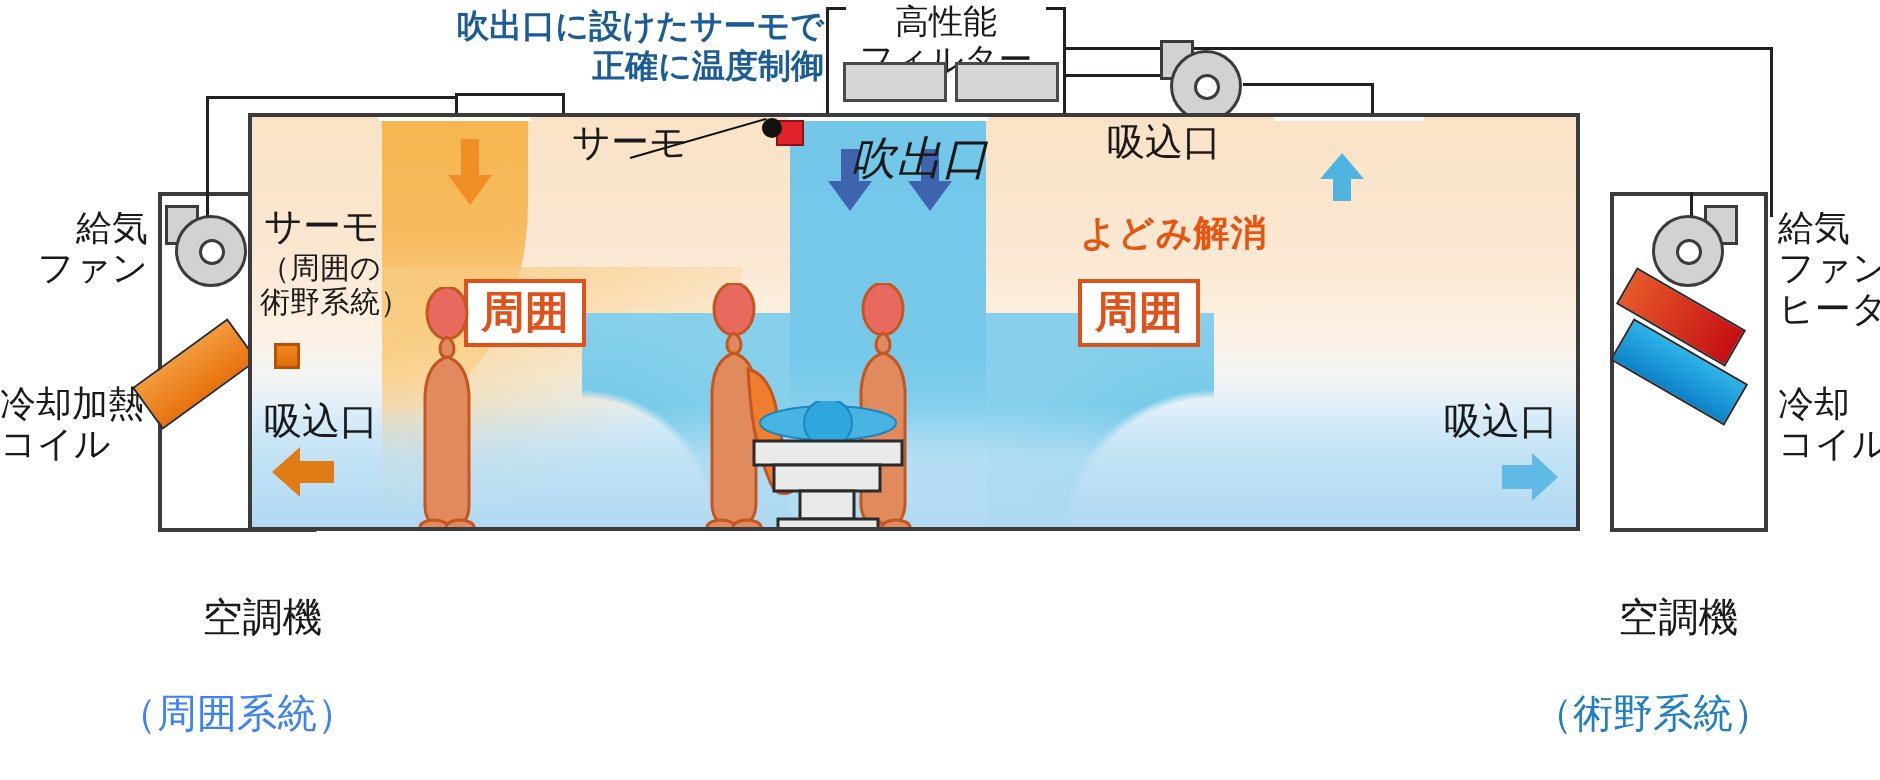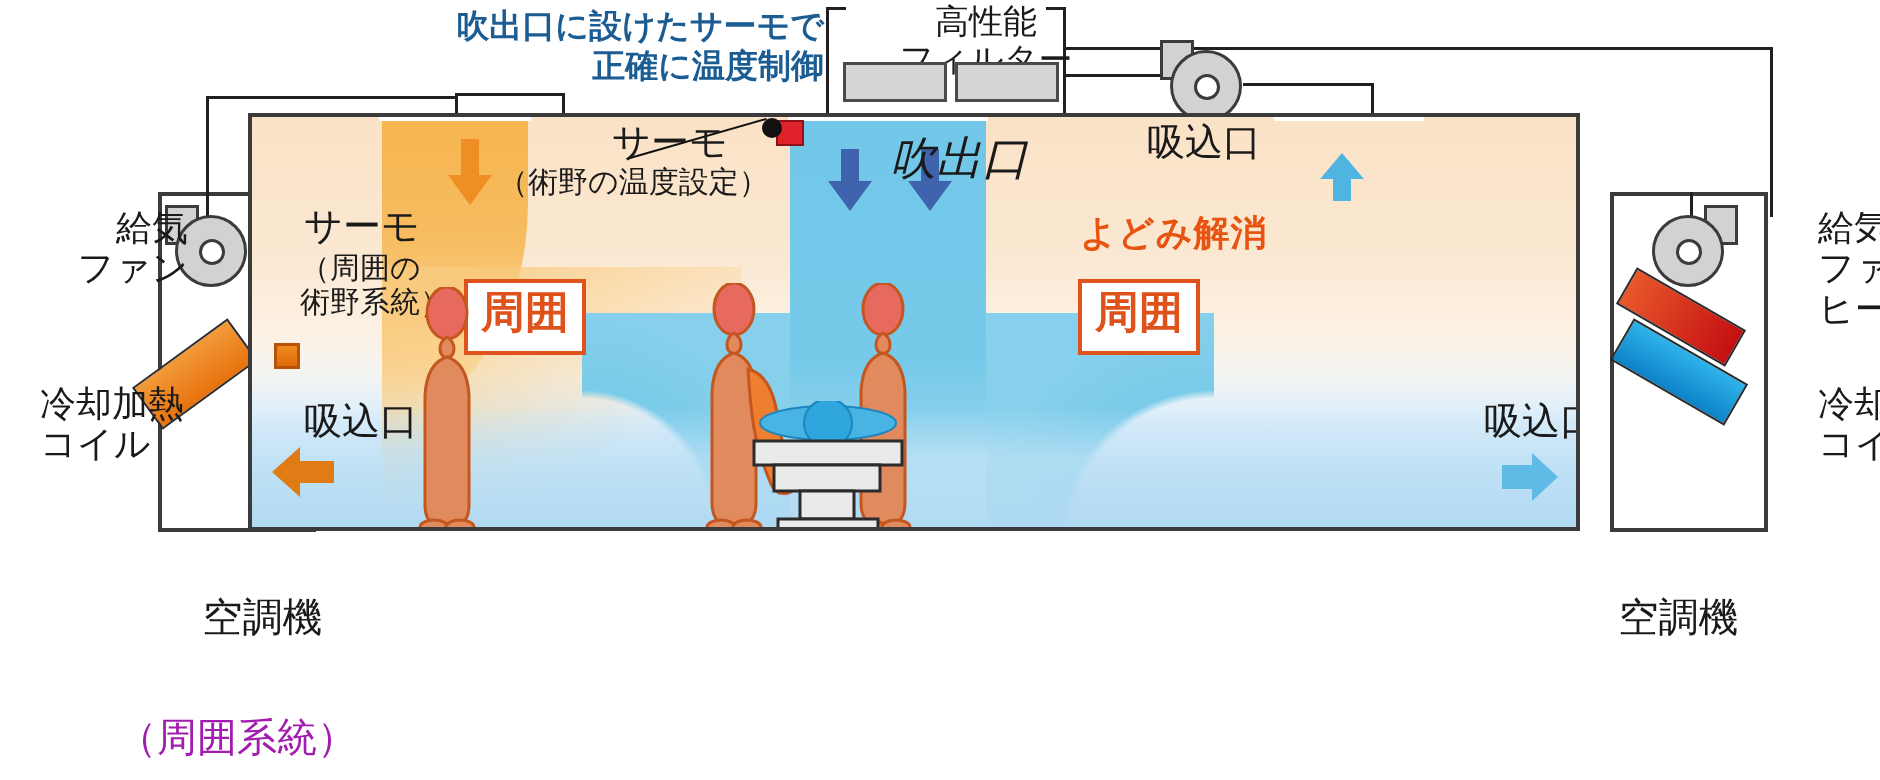--- a/index.html
+++ b/index.html
@@ -14,21 +14,20 @@
     overflow:hidden;
   }
   .abs{position:absolute;}
   .lbl{
     position:absolute;
     color:#1a1a1a;
     font-size:36px;
     line-height:1.12;
     white-space:pre;
     letter-spacing:0px;
-    padding-left:40px;
   }
   .lbl.sm{font-size:30px;}
   .lbl.c{text-align:center;}
   .lbl.r{text-align:right;}
 
   
   .duct{
     position:absolute;
     border:3px solid #231f20;
     background:transparent;
@@ -111,21 +110,21 @@
 
   
   .tagbox{
     position:absolute;
     background:#ffffff;
     border:4px solid #e0521b;
     color:#e0521b;
     font-weight:bold;
     font-size:44px;
     line-height:1;
-    padding:7px 13px 17px 13px;
+    padding:7px 13px 9px 13px;
     white-space:pre;
   }
   .tagbox.blue{border-color:#1f6fb5;color:#1f5fa8;}
 
   #yodomi{
     position:absolute;
     color:#e8540f;
     font-weight:bold;
     font-size:36px;
     letter-spacing:1px;
@@ -144,21 +143,21 @@
 
   .cap{
     position:absolute;
     text-align:center;
     font-size:40px;
     line-height:1.2;
     white-space:pre;
     color:#1a1a1a;
   }
   .cap .sub{display:block;font-size:40px;}
-  .cap.left .sub{color:#a21caf;margin-top:24px;}
+  .cap.left .sub{color:#3b82f6;}
   .cap.right .sub{color:#1f7fc0;}
 
   
   .person{position:absolute;}
 
   
   .thermo-sq{
     position:absolute;width:26px;height:26px;
     background:linear-gradient(to bottom,#f08a1d,#e06a0a);
     border:3px solid #b85206;box-sizing:border-box;
@@ -243,20 +242,21 @@
 
   <div class="coil" style="left:1618px;top:296px;width:126px;height:42px;transform:rotate(30deg);transform-origin:50% 50%;
               background:linear-gradient(to right,#e8582a,#c40f12);"></div>
   <div class="coil" style="left:1613px;top:348px;width:132px;height:48px;transform:rotate(30deg);transform-origin:50% 50%;
               background:linear-gradient(to bottom,#2fb3ea,#0c82c8);"></div>
   <div class="lbl" style="left:1778px;top:384px;width:120px;">冷却
 コイル</div>
 
   <div class="cap right" style="left:1468px;top:545px;width:370px;">
     <span>空調機</span>
+    <span class="sub">（術野系統）</span>
   </div>
 
   <div id="room">
     <div id="plume-left"></div>
     <div id="plume-left-spread"></div>
     <div id="plume-center-l"></div>
     <div id="plume-center-r"></div>
     <div id="plume-center"></div>
     <div id="floorwash"></div>
 
@@ -289,21 +289,20 @@
     <div class="thermo-sq" style="left:22px;top:226px;"></div>
     <div class="thermo-red" style="left:524px;top:3px;"></div>
     <div class="thermo-dot" style="left:510px;top:1px;"></div>
     <div class="leader" style="left:378px;top:40px;width:142px;transform:rotate(-16deg);"></div>
 
     <div class="lbl" style="left:12px;top:88px;font-size:38px;">サーモ</div>
     <div class="lbl sm" style="left:8px;top:134px;">（周囲の
 術野系統）</div>
 
     <div class="lbl" style="left:320px;top:4px;font-size:38px;">サーモ</div>
-    <div class="lbl sm" style="left:206px;top:48px;">（術野の温度設定）</div>
 
     <div class="lbl" style="left:598px;top:16px;font-size:46px;font-style:italic;">吹出口</div>
     <div class="lbl" style="left:855px;top:4px;font-size:38px;">吸込口</div>
     <div class="lbl" style="left:12px;top:283px;font-size:38px;">吸込口</div>
     <div class="lbl" style="left:1192px;top:283px;font-size:38px;">吸込口</div>
 
     <div id="yodomi" style="left:828px;top:92px;">よどみ解消</div>
 
     <div class="tagbox" style="left:212px;top:162px;">周囲</div>
     <div class="tagbox" style="left:826px;top:162px;">周囲</div>

